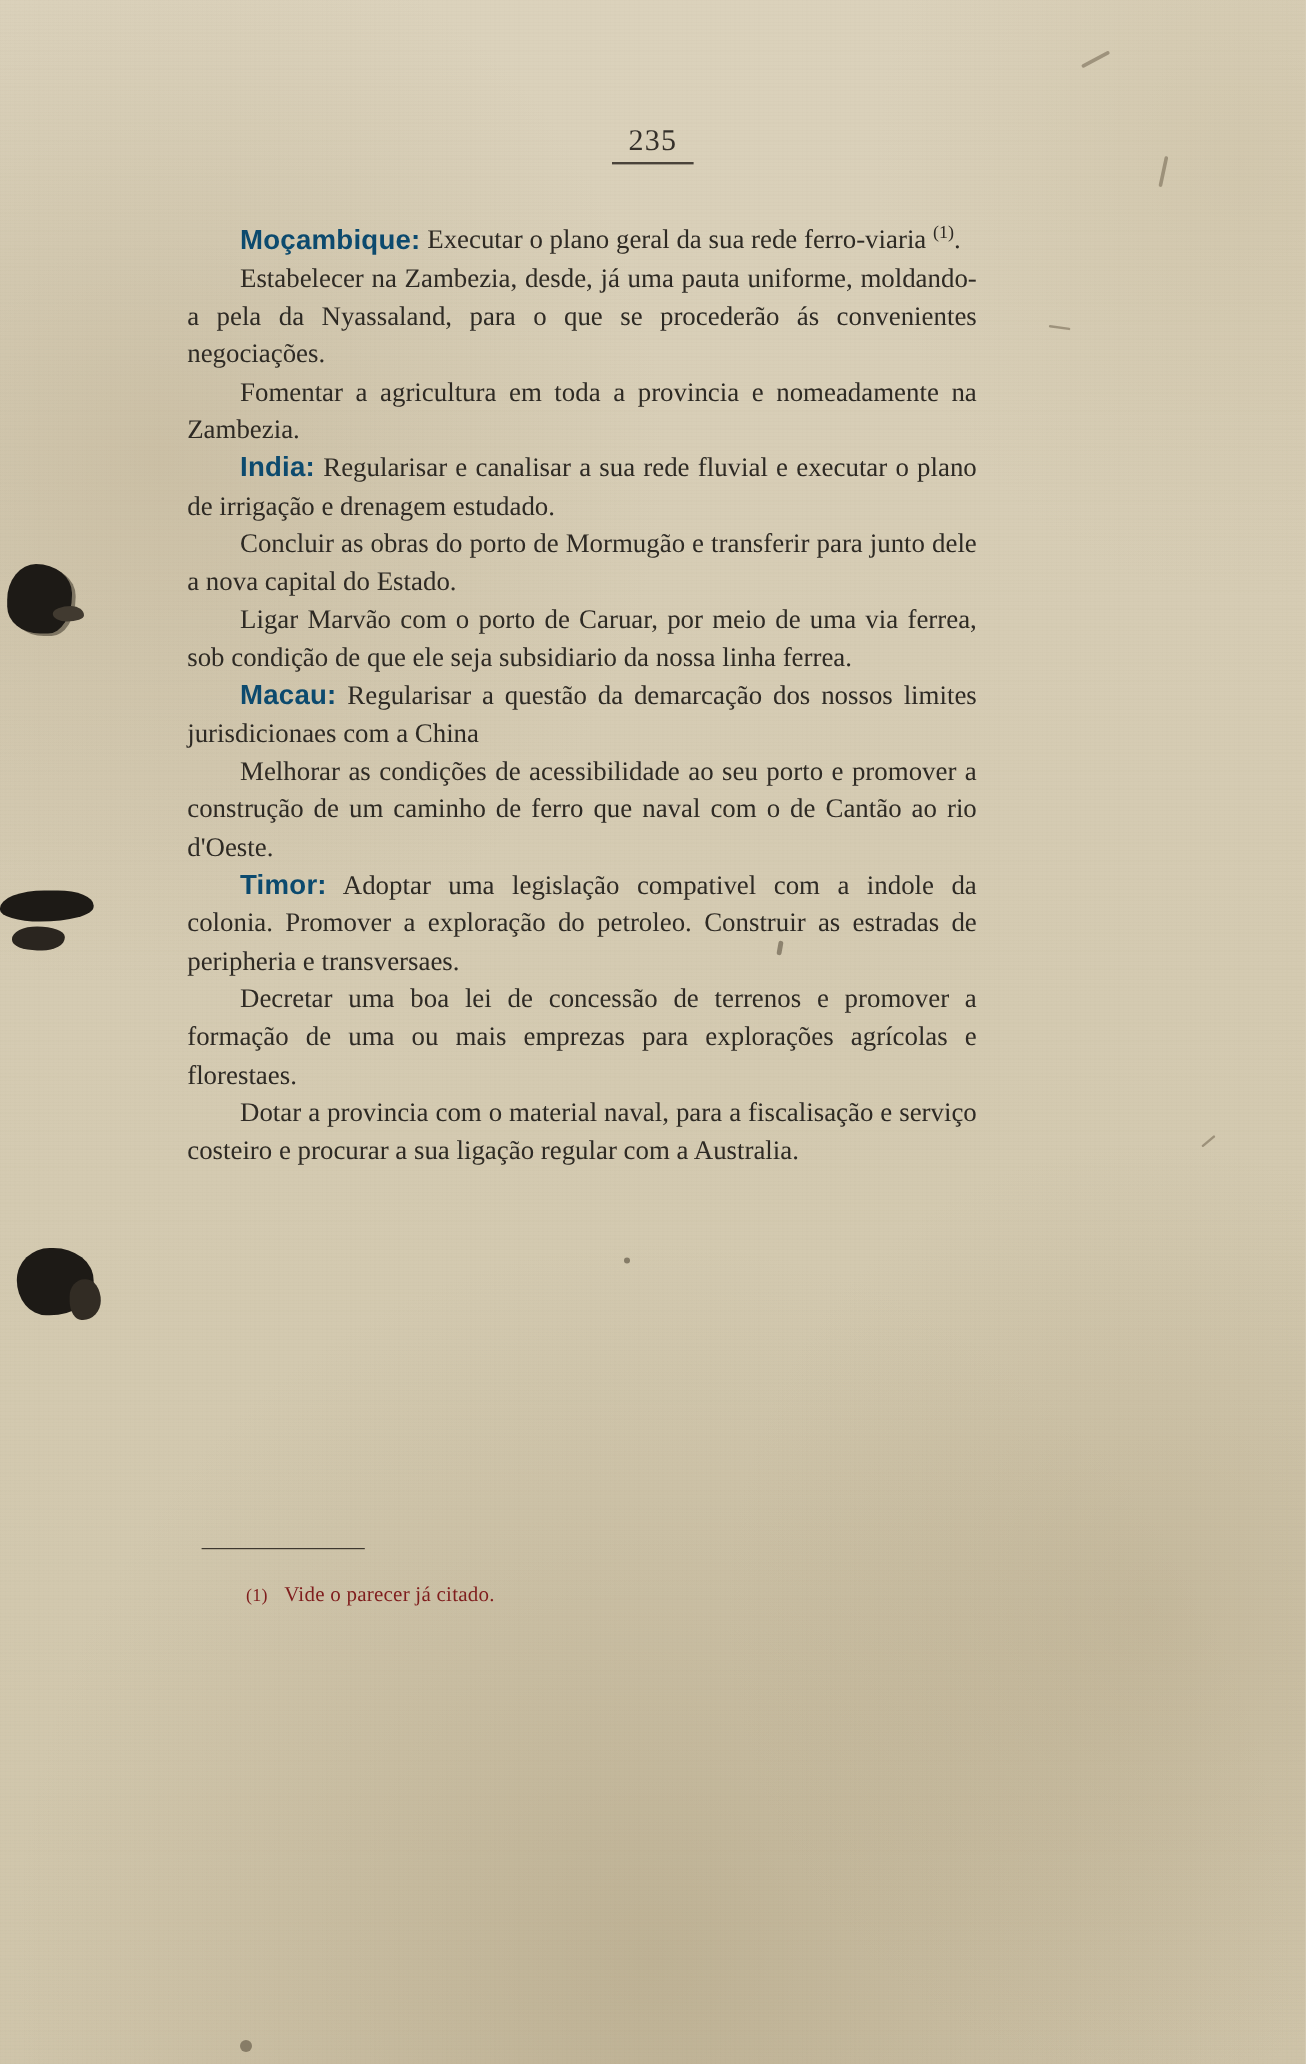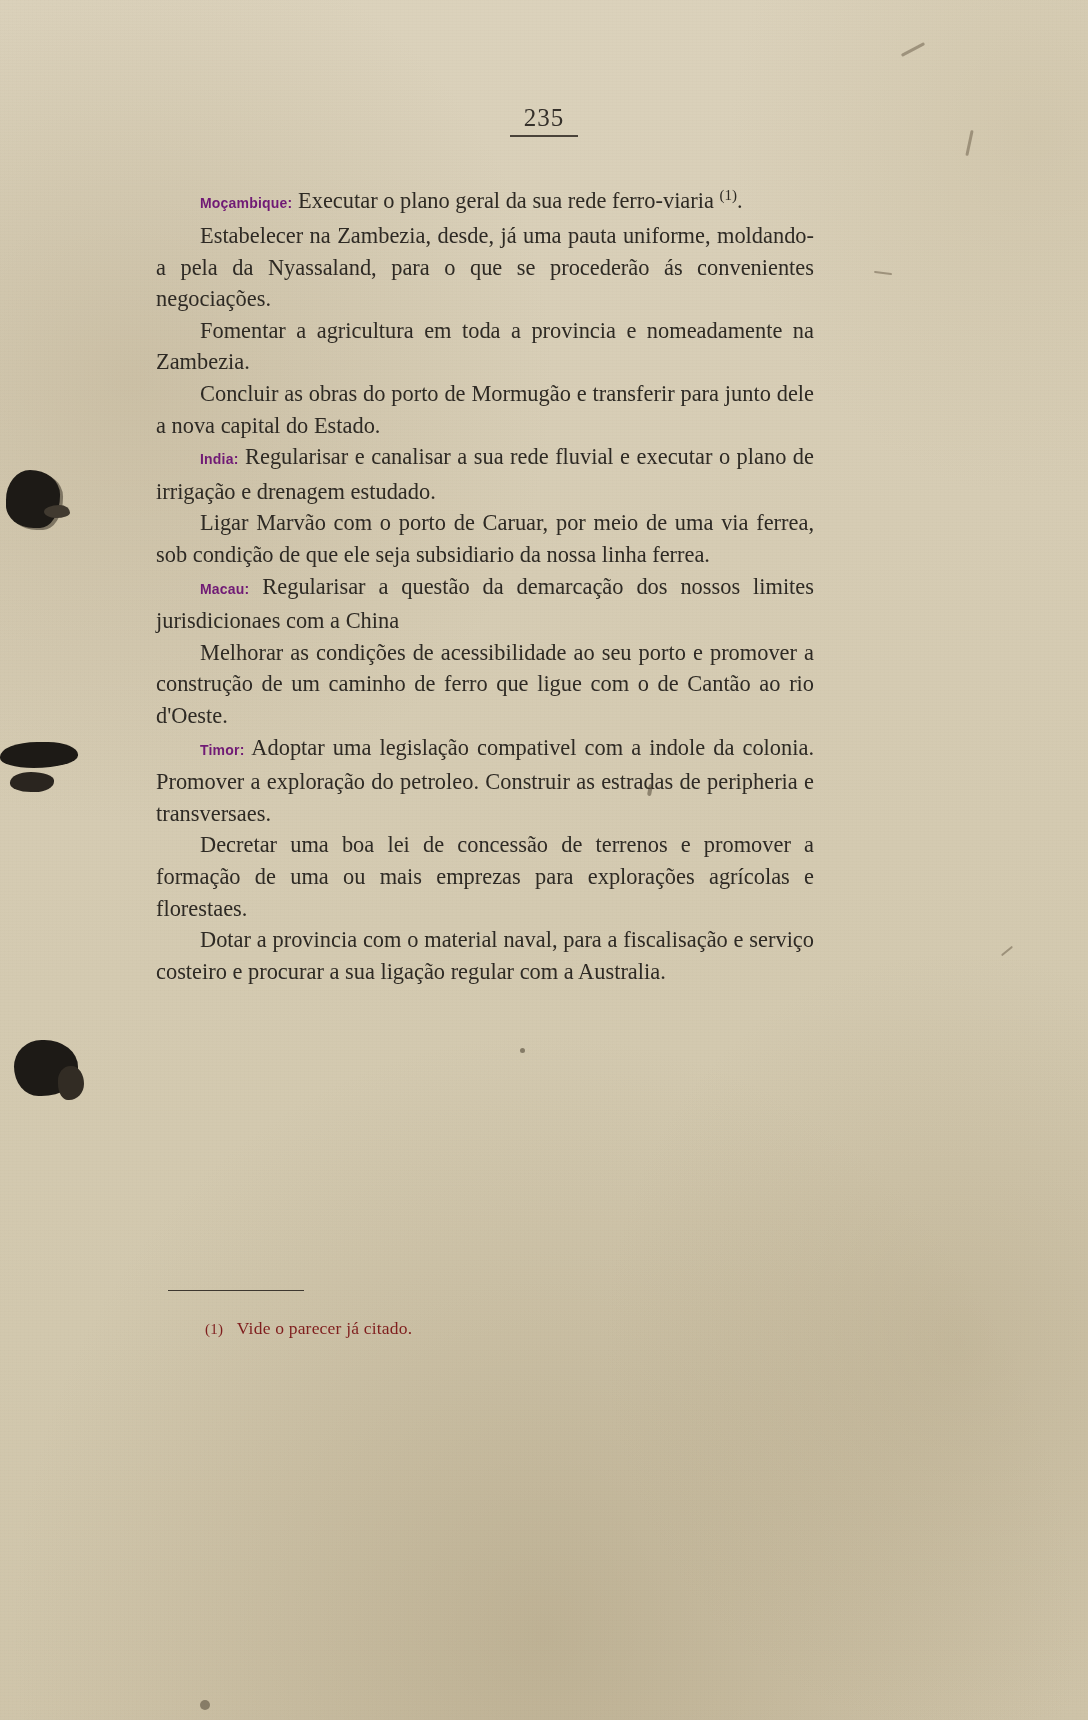--- a/index.html
+++ b/index.html
@@ -78,23 +78,23 @@
 
   .para {
     margin: 0;
     text-indent: 44px;
     text-align: justify;
   }
 
   .runhead {
     font-family: "Liberation Sans", sans-serif;
     font-weight: bold;
-    font-size: 14px;
+    font-size: 23px;
     letter-spacing: 0.2px;
-    color: #701a75;
+    color: #0c4a6e;
   }
 
   .fn-marker {
     font-size: 15px;
     vertical-align: super;
   }
 
   
   .fn-rule {
     position: absolute;
@@ -182,33 +182,33 @@
     <p class="para">
       <span class="runhead">Moçambique:</span><span> Executar o plano geral da sua rede ferro-viaria <span class="fn-marker">(1)</span>.</span>
     </p>
 
 
 
     <p class="para">Estabelecer na Zambezia, desde, já uma pauta uniforme, moldando-a pela da Nyassaland, para o que se procederão ás convenientes negociações.</p>
 
     <p class="para">Fomentar a agricultura em toda a provincia e nomeadamente na Zambezia.</p>
 
+    <p class="para">
+      <span class="runhead">India:</span><span> Regularisar e canalisar a sua rede fluvial e executar o plano de irrigação e drenagem estudado.</span>
+    </p>
+
     <p class="para">Concluir as obras do porto de Mormugão e transferir para junto dele a nova capital do Estado.</p>
 
-    <p class="para">
-      <span class="runhead">India:</span><span> Regularisar e canalisar a sua rede fluvial e executar o plano de irrigação e drenagem estudado.</span>
-    </p>
-
     <p class="para">Ligar Marvão com o porto de Caruar, por meio de uma via ferrea, sob condição de que ele seja subsidiario da nossa linha ferrea.</p>
 
     <p class="para">
       <span class="runhead">Macau:</span><span> Regularisar a questão da demarcação dos nossos limites jurisdicionaes com a China</span>
     </p>
 
-    <p class="para">Melhorar as condições de acessibilidade ao seu porto e promover a construção de um caminho de ferro que ligue com o de Cantão ao rio d'Oeste.</p>
+    <p class="para">Melhorar as condições de acessibilidade ao seu porto e promover a construção de um caminho de ferro que naval com o de Cantão ao rio d'Oeste.</p>
 
     <p class="para">
       <span class="runhead">Timor:</span><span> Adoptar uma legislação compativel com a indole da colonia. Promover a exploração do petroleo. Construir as estradas de peripheria e transversaes.</span>
     </p>
 
     <p class="para">Decretar uma boa lei de concessão de terrenos e promover a formação de uma ou mais emprezas para explorações agrícolas e florestaes.</p>
 
     <p class="para">Dotar a provincia com o material naval, para a fiscalisação e serviço costeiro e procurar a sua ligação regular com a Australia.</p>
 
   </div>

